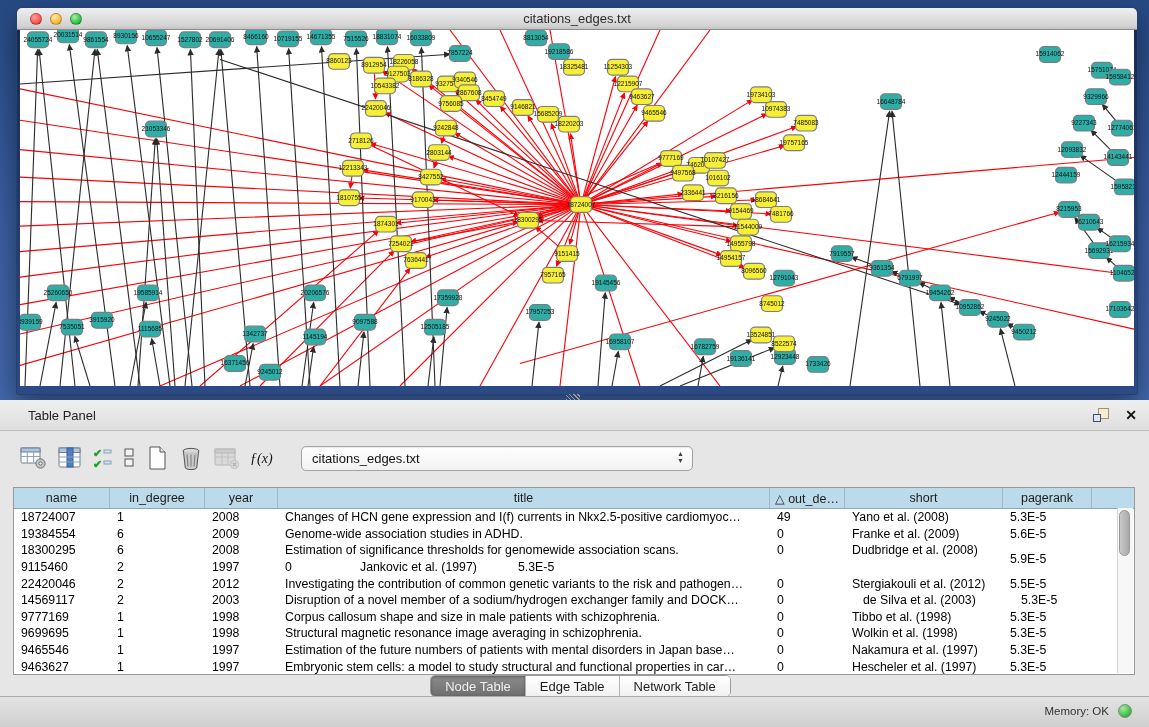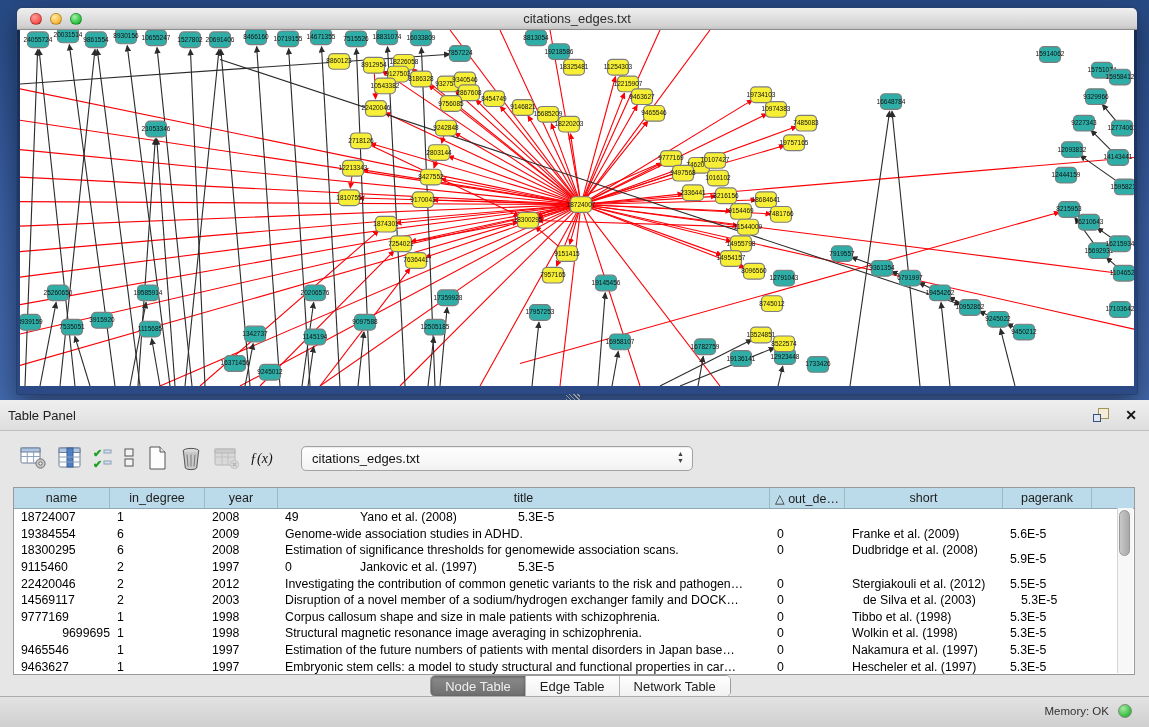--- a/index.html
+++ b/index.html
@@ -25,21 +25,21 @@
   .light.green{background:radial-gradient(circle at 35% 30%,#a9f0a4,#34c84a 60%,#179b2d);}
   .canvas{position:absolute;left:3px;right:3px;top:22px;bottom:8px;background:#ffffff;overflow:hidden;}
   .canvas svg{display:block;width:100%;height:100%;}
   
   .tablepanel{position:absolute;left:0;top:400px;width:1149px;height:327px;background:#e6e6e6;}
   .splitter{position:absolute;left:566px;top:-6px;width:14px;height:6px;
     background:repeating-linear-gradient(45deg,#9a9a9a 0 1px,transparent 1px 3px);}
   .phead{position:absolute;left:0;top:0;right:0;height:30px;
     background:linear-gradient(180deg,#efefef,#dedede);border-bottom:1px solid #bdbdbd;
     display:flex;align-items:center;}
-  .phead-title{font-size:13px;color:#222;margin-left:8px;}
+  .phead-title{font-size:13px;color:#222;margin-left:28px;}
   .phead-icons{position:absolute;right:12px;top:0;height:30px;display:flex;align-items:center;gap:16px;}
   .float-ic{position:relative;width:16px;height:14px;}
   .float-ic .back{position:absolute;right:0;top:0;width:9px;height:9px;border:1px solid #a59457;background:#f2ecd8;}
   .float-ic .front{position:absolute;left:0;bottom:0;width:6px;height:6px;border:1px solid #3b4e79;background:#dfe5f2;}
   .close-ic{font-size:14px;font-weight:bold;color:#111;line-height:14px;}
   .toolbar{position:absolute;left:0;top:38px;right:0;height:40px;display:flex;align-items:center;padding-left:20px;}
   .icon-btn{height:30px;display:flex;align-items:center;justify-content:center;margin-right:11px;}
   .combo{margin-left:16px;width:390px;height:23px;background:linear-gradient(180deg,#ffffff,#f2f2f2);
     border:1px solid #a3a3a3;border-radius:5px;display:flex;align-items:center;position:relative;
     box-shadow:inset 0 1px 1px rgba(0,0,0,.08);}
@@ -805,20 +805,21 @@
         <div class="th" style="width: 492px;">title</div>
         <div class="th" style="width: 75px;">△ out_de…</div>
         <div class="th" style="width: 158px;">short</div>
         <div class="th" style="width: 89px;">pagerank</div>
       </div>
     <div class="tbody" id="tbody">
         <div class="tr">
           <div class="td" style="width: 96px;">18724007</div>
           <div class="td" style="width: 95px;">1</div>
           <div class="td" style="width: 73px;">2008</div>
+          <div class="td" style="width: 492px;">Changes of HCN gene expression and I(f) currents in Nkx2.5-positive cardiomyoc…</div>
           <div class="td" style="width: 75px;">49</div>
           <div class="td" style="width: 158px;">Yano et al. (2008)</div>
           <div class="td" style="width: 89px;">5.3E-5</div>
         </div>
         <div class="tr">
           <div class="td" style="width: 96px;">19384554</div>
           <div class="td" style="width: 95px;">6</div>
           <div class="td" style="width: 73px;">2009</div>
           <div class="td" style="width: 492px;">Genome-wide association studies in ADHD.</div>
           <div class="td" style="width: 75px;">0</div>
@@ -863,21 +864,21 @@
         <div class="tr">
           <div class="td" style="width: 96px;">9777169</div>
           <div class="td" style="width: 95px;">1</div>
           <div class="td" style="width: 73px;">1998</div>
           <div class="td" style="width: 492px;">Corpus callosum shape and size in male patients with schizophrenia.</div>
           <div class="td" style="width: 75px;">0</div>
           <div class="td" style="width: 158px;">Tibbo et al. (1998)</div>
           <div class="td" style="width: 89px;">5.3E-5</div>
         </div>
         <div class="tr">
-          <div class="td" style="width: 96px; text-align: right;">9699695</div>
+          <div class="td" style="width: 96px;">9699695</div>
           <div class="td" style="width: 95px;">1</div>
           <div class="td" style="width: 73px;">1998</div>
           <div class="td" style="width: 492px;">Structural magnetic resonance image averaging in schizophrenia.</div>
           <div class="td" style="width: 75px;">0</div>
           <div class="td" style="width: 158px;">Wolkin et al. (1998)</div>
           <div class="td" style="width: 89px;">5.3E-5</div>
         </div>
         <div class="tr">
           <div class="td" style="width: 96px;">9465546</div>
           <div class="td" style="width: 95px;">1</div>

